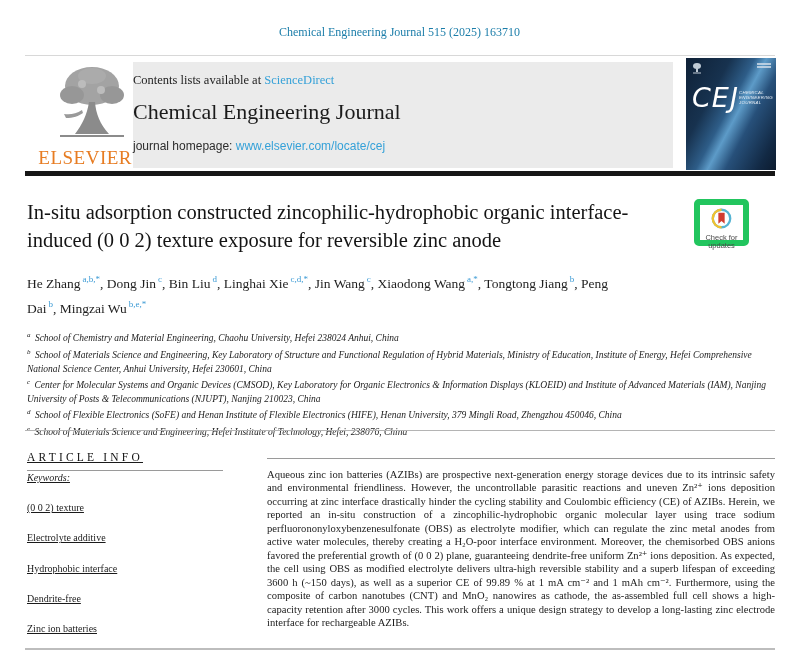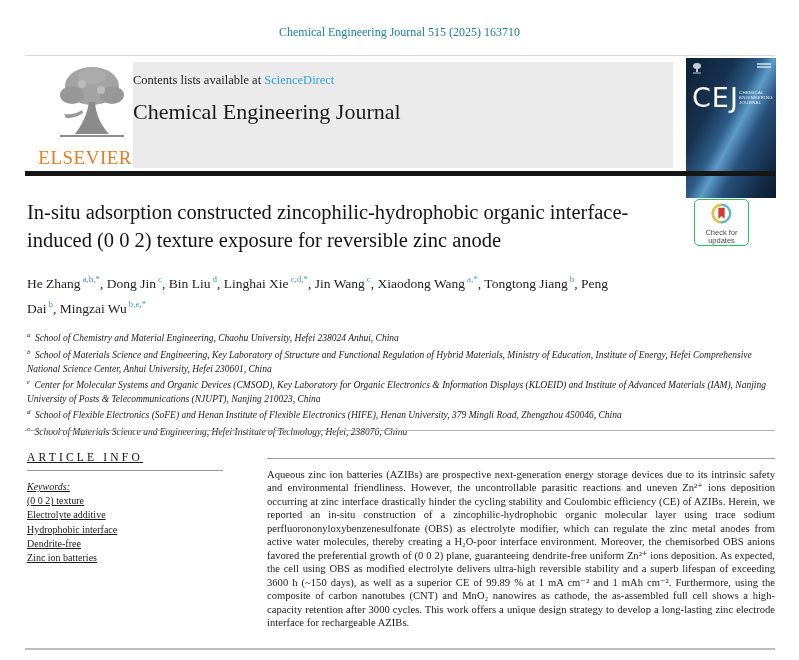--- a/index.html
+++ b/index.html
@@ -18,58 +18,58 @@
   .elsevier-word { font-size:19px; color:#e77c22; letter-spacing:.5px; line-height:19px; }
   .header-box { position:absolute; left:133px; top:62px; width:540px; height:106px;
     background:#ebebeb; text-align:left; }
   .contents-line { padding-top:11px; font-size:12.5px; color:#222; }
   .link { color:#35a1d8; text-decoration:none; cursor:pointer; }
   .journal-title { margin-top:11px; font-size:22px; color:#1b1b1b; }
   .homepage-line { margin-top:14px; font-size:12px; color:#2d2d2d;
     font-family:"Liberation Sans","DejaVu Sans",sans-serif; }
 
   
-  .cover { position:absolute; left:686px; top:58px; width:90px; height:140px; overflow:hidden;
-    background:linear-gradient(118deg,#0e2036 0%,#17324f 30%,#2e5d88 46%,#5d9bc8 54%,#27507a 66%,#122944 88%,#0c1b2f 100%); }
+  .cover { position:absolute; left:686px; top:58px; width:90px; height:112px; overflow:hidden;
+    background:linear-gradient(118deg,#0e2036 0%,#17324f 30%,#2e5d88 46%,#5d9bc8 54%,#27507a 66%,#122944 88%,#0c1b2f 100%);font-style:italic; }
   .cover-abbrev { position:absolute; left:6px; top:24px; color:#ffffff;
     font-family:"DejaVu Sans","Liberation Sans",sans-serif; font-size:27px; letter-spacing:1px; font-weight:400; }
   .cover-title { position:absolute; left:53px; top:32px; color:#e9eff6;
     font-family:"Liberation Sans","DejaVu Sans",sans-serif; font-size:8px; line-height:9px;
     transform:scale(.55); transform-origin:left top; letter-spacing:.5px; }
   .cover-mark { position:absolute; left:6px; top:4px; opacity:.85; }
   .cover-topright { position:absolute; right:5px; top:5px; width:14px; }
   .cover-topright i { display:block; height:1.5px; background:#cfdce8; margin-bottom:1.5px; opacity:.8; }
 
   .black-bar { position:absolute; left:25px; top:171px; width:750px; height:5px; background:#161616; }
 
   
   .article-title { position:absolute; left:27px; top:199px; width:632px;
     font-size:20.5px; line-height:27.5px; color:#141414; }
   .badge { position:absolute; left:694px; top:199px; width:55px; height:47px; background:#fff;
-    border:1px solid #22c55e; border-radius:5px; text-align:center; cursor:pointer; }
+    border:6px solid #22c55e; border-radius:5px; text-align:center; cursor:pointer; }
   .badge-text { font-size:7.5px; line-height:8px; color:#4a4a4a;
     font-family:"Liberation Sans","DejaVu Sans",sans-serif; margin-top:1px; }
   .authors { position:absolute; left:27px; top:269px; width:598px;
     font-size:13.5px; line-height:21.5px; color:#1e1e1e; }
   .auth-sup { color:#3d9bd5; font-size:9px; margin-left:2px; }
   .affiliations { position:absolute; left:27px; top:329px; width:753px;
     font-size:9.5px; line-height:13.6px; color:#222; font-style:italic; }
   .affiliations sup { font-size:7px; margin-right:2px; }
 
   .mid-line { position:absolute; top:430px; left:25px; width:750px; height:1px; background:#b4b4b4; }
 
   
   .leftcol  { position:absolute; left:27px; top:451px; width:225px;text-decoration:underline; }
   .rightcol { position:absolute; left:267px; top:451px; width:508px; }
   .sec-heading { font-size:11.5px; letter-spacing:3.2px; color:#111; }
   .col-rule { margin-top:7px; height:1px; background:#9a9a9a; }
   .leftcol .col-rule { width:196px; }
   .rightcol .col-rule { width:508px; }
-  .keywords-label { margin-top:9px; font-style:italic; font-size:10px; line-height:14.2px; }
-  .keyword { font-size:10px; line-height:14.2px; }
+  .keywords-label { font-style:italic; font-size:10px; line-height:14.2px; }
+  .keyword { font-size:10px; line-height:14.2px;margin-top:16px; }
   .abstract { margin-top:9px; font-size:10.6px; line-height:13.45px; text-align:justify; color:#1b1b1b; }
 
   .bottom-line { position:absolute; top:648px; left:25px; width:750px; height:2px; background:#bdbdbd; }
 </style>
 </head>
 <body>
 
 <div class="page">
 
   <div class="citation">Chemical Engineering Journal 515 (2025) 163710</div>
@@ -86,20 +86,21 @@
       <rect x="8" y="73" width="64" height="2" fill="#8b8b8b"></rect>
       <circle cx="30" cy="22" r="4" fill="#bcbcbc"></circle>
       <circle cx="49" cy="28" r="4" fill="#bcbcbc"></circle>
     </svg>
     <div class="elsevier-word">ELSEVIER</div>
   </div>
 
   <div class="header-box">
     <div class="contents-line"><span>Contents lists available at </span><span class="link">ScienceDirect</span></div>
     <div class="journal-title">Chemical Engineering Journal</div>
+    <div class="homepage-line"><span>journal homepage: </span><span class="link">www.elsevier.com/locate/cej</span></div>
   </div>
 
   <div class="cover">
     <svg class="cover-mark" width="10" height="12" viewBox="0 0 10 12">
       <ellipse cx="5" cy="4" rx="4" ry="3" fill="#dfe8f0"></ellipse>
       <rect x="4" y="6" width="2" height="4" fill="#dfe8f0"></rect>
       <rect x="1" y="10.5" width="8" height="1" fill="#dfe8f0"></rect>
     </svg>
     <div class="cover-topright">
         <i></i>

